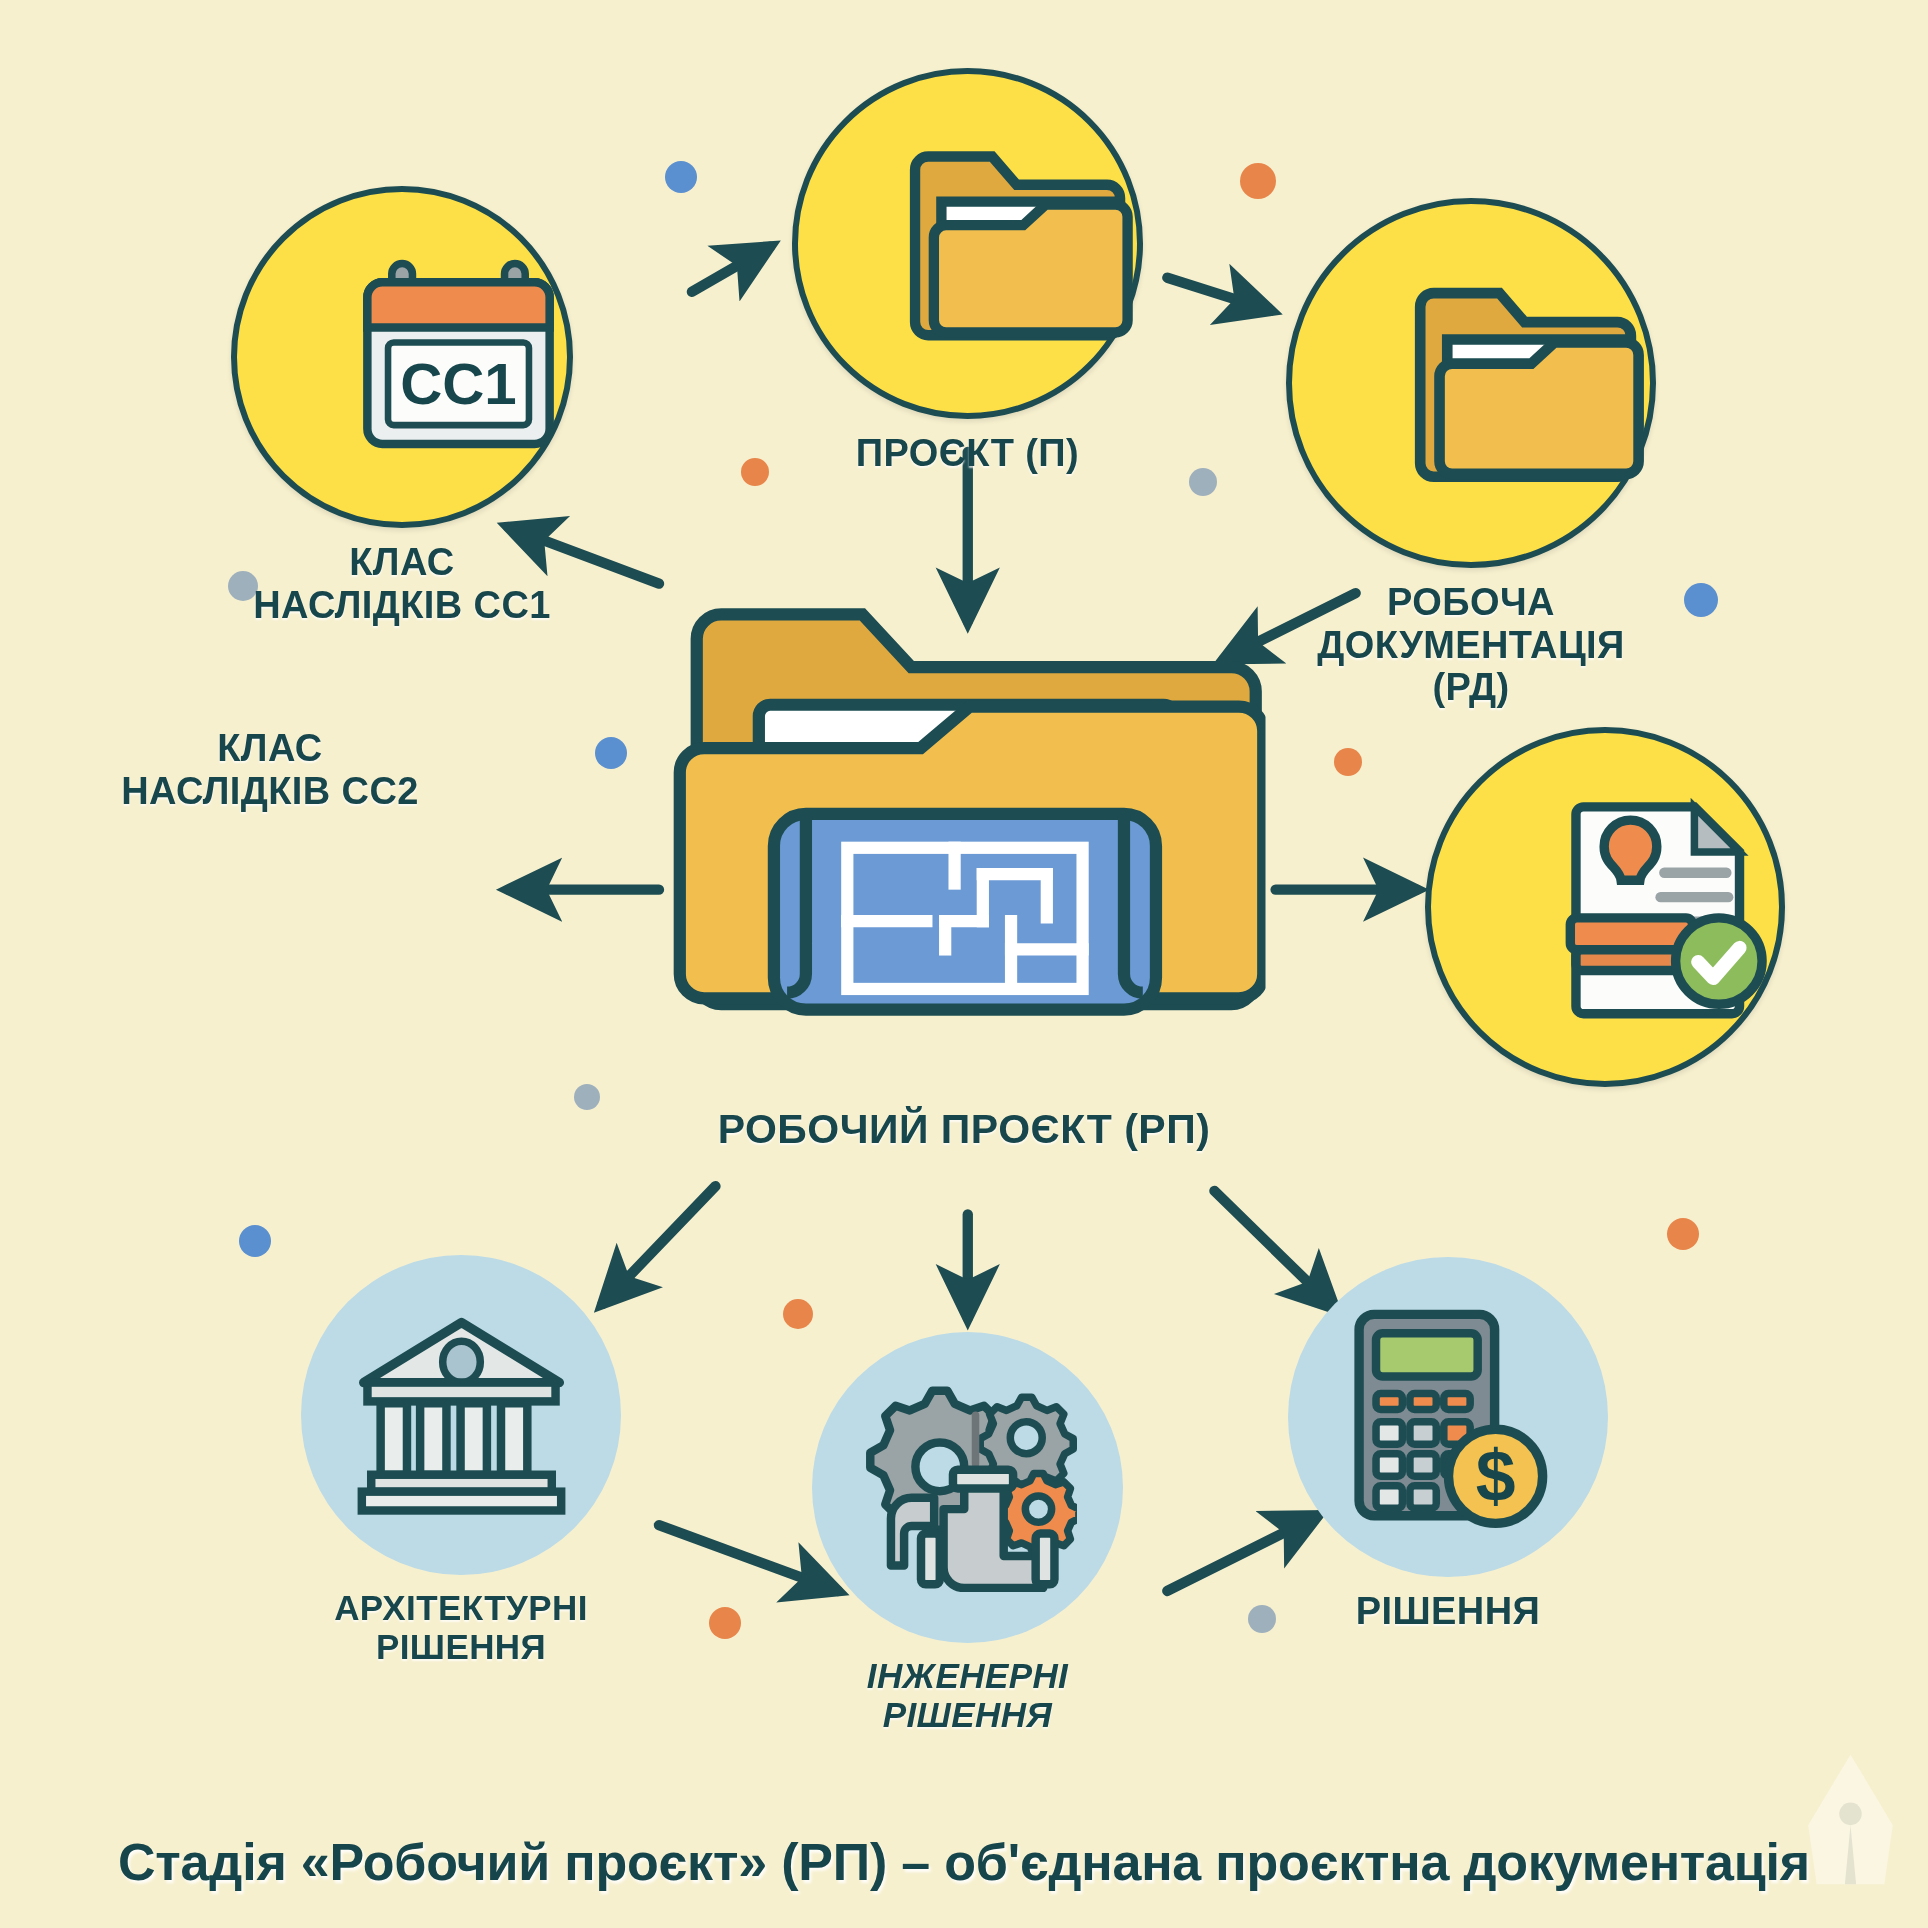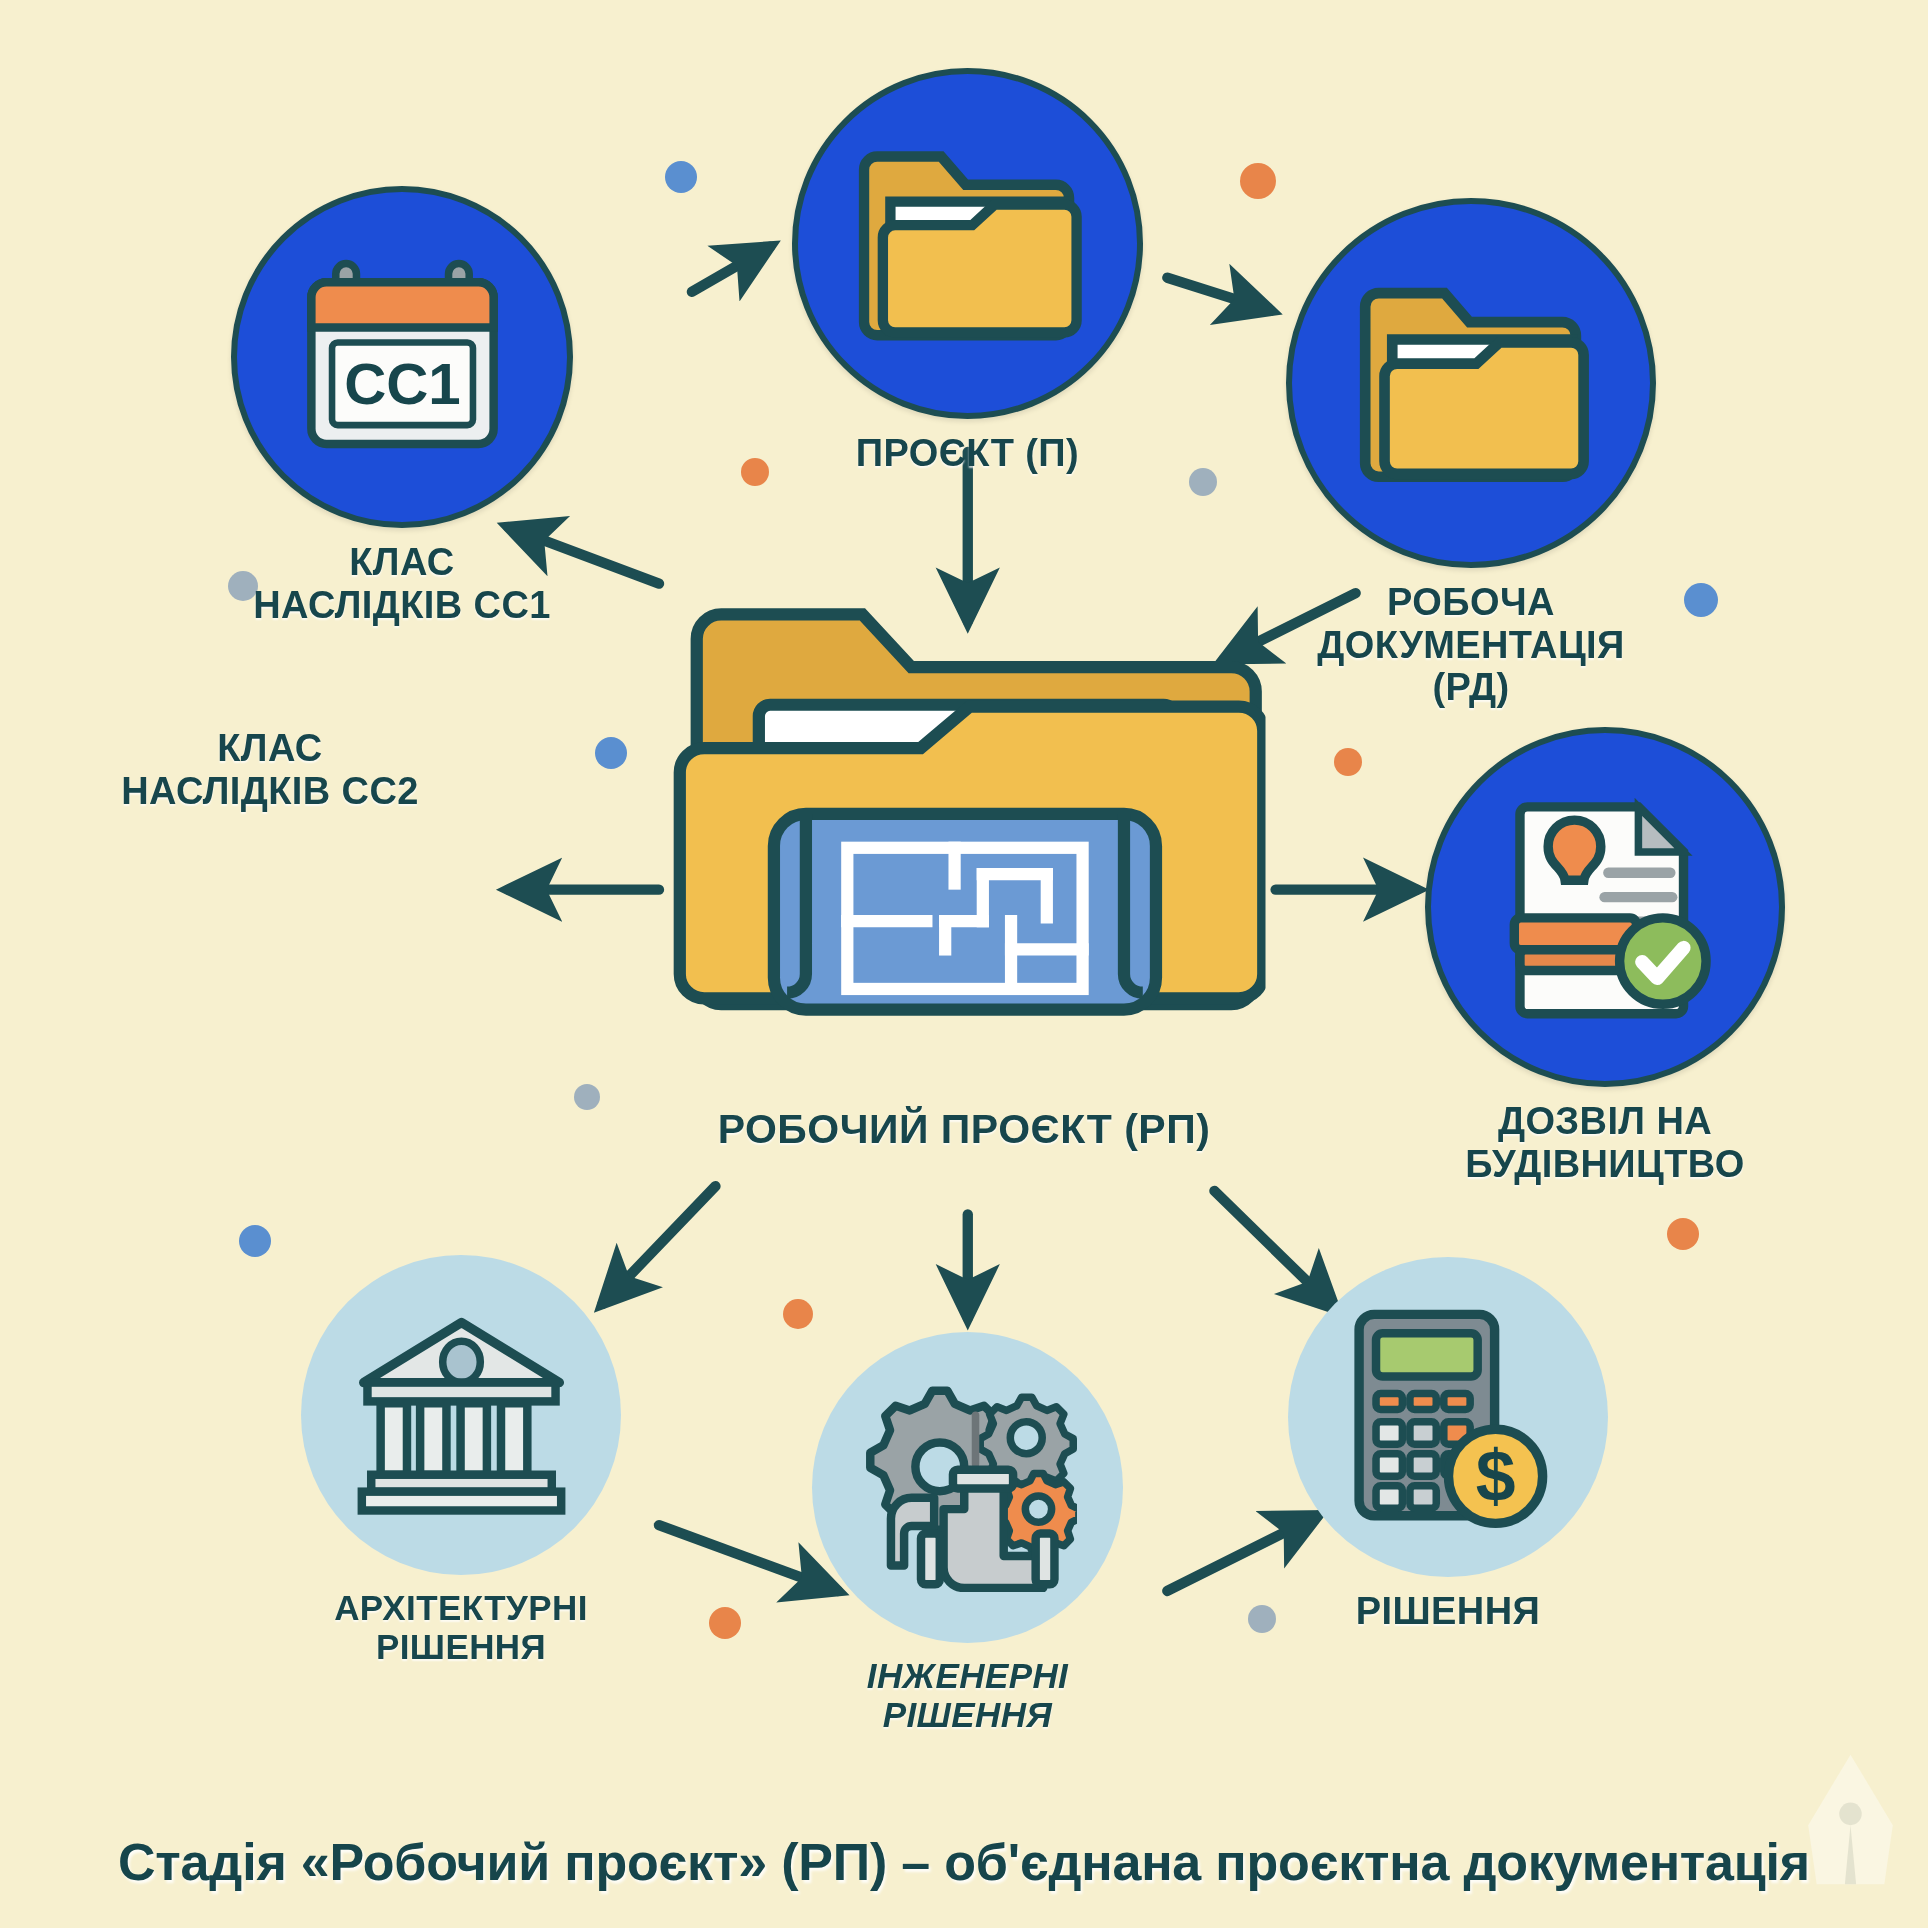--- a/index.html
+++ b/index.html
@@ -11,21 +11,21 @@
     position:relative;
   }
   #stage{position:absolute;inset:0;width:1928px;height:1928px;}
   .layer{position:absolute;inset:0;width:1928px;height:1928px;}
   .node{position:absolute;display:flex;flex-direction:column;align-items:center;}
   .disc{
     border-radius:50%;
     display:flex;align-items:center;justify-content:center;
     position:relative;
   }
-  .disc.outlined{background:#1d4ed8;border:6.6px solid #1d4d52;box-shadow:0 2.8px 5.6px rgba(0,0,0,.10);}
+  .disc.outlined{background:#fde047;border:6.6px solid #1d4d52;box-shadow:0 2.8px 5.6px rgba(0,0,0,.10);justify-content:flex-end;}
   .disc.plain{background:#bcdbe6;}
   .caption{
     margin-top:13px;
     color:#17464c;
     font-weight:bold;
     text-align:center;
     letter-spacing:0.4px;
     line-height:1.12;
     text-shadow:0 1.9px 1.9px rgba(255,255,255,.75);
     white-space:pre-line;
@@ -169,22 +169,20 @@
           <line x1="110" y1="140" x2="196" y2="140"></line>
           <line x1="116" y1="166" x2="190" y2="166"></line>
         </g>
         <path d="M64,60 a28,28 0 0 1 56,0 c0,20 -16,22 -18,36 l-20,0 c-2,-14 -18,-16 -18,-36 z" fill="#ef8c4d" stroke="#1d4d52" stroke-width="10"></path>
         <rect x="28" y="136" width="130" height="34" rx="7" fill="#ef8c4d" stroke="#1d4d52" stroke-width="10"></rect>
         <rect x="34" y="170" width="118" height="22" rx="6" fill="#e5884b" stroke="#1d4d52" stroke-width="10"></rect>
         <circle cx="186" cy="182" r="46" fill="#8dbc5c" stroke="#1d4d52" stroke-width="10"></circle>
         <path d="M164,183 l16,17 l28,-32" fill="none" stroke="#ffffff" stroke-width="15" stroke-linecap="round" stroke-linejoin="round"></path>
       </svg>
     </div>
-    <div class="caption cap-lg">ДОЗВІЛ НА
-БУДІВНИЦТВО</div>
   </div>
 
   <div class="node" id="node-architecture" style="left:301px;top:1255px;width:320px;">
     <div class="disc plain" style="width:320px;height:320px;">
       <svg width="215" height="205" viewBox="0 0 228 218">
         <path d="M114,10 L218,74 H10 Z" fill="#e3e7e6" stroke="#1d4d52" stroke-width="10" stroke-linejoin="round"></path>
         <ellipse cx="114" cy="52" rx="20" ry="22" fill="#a9c3cf" stroke="#1d4d52" stroke-width="8"></ellipse>
         <rect x="14" y="74" width="200" height="20" fill="#dfe4e3" stroke="#1d4d52" stroke-width="9"></rect>
         <g fill="#e9edec" stroke="#1d4d52" stroke-width="9">
           <rect x="28" y="96" width="28" height="76"></rect>

